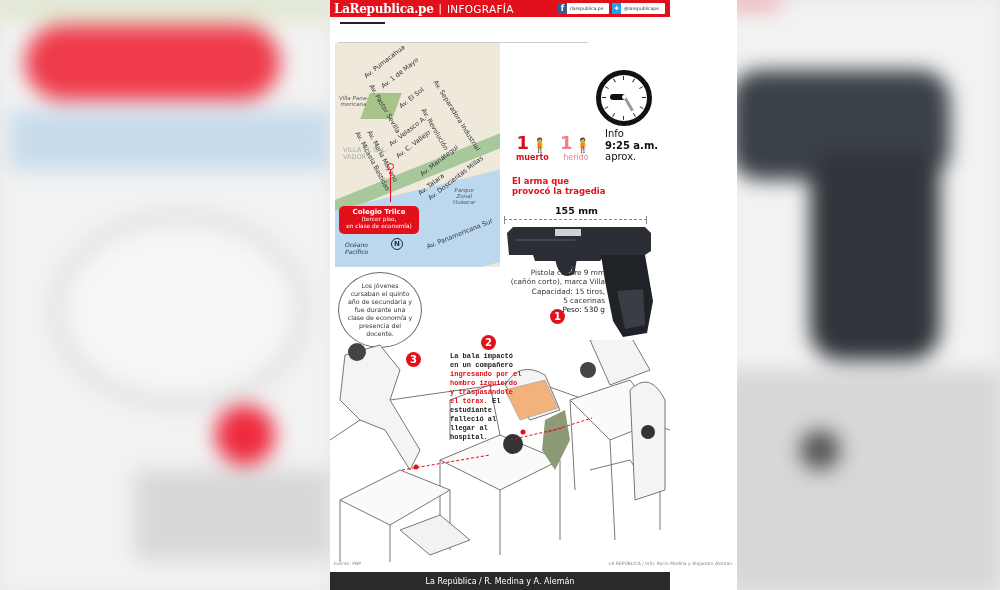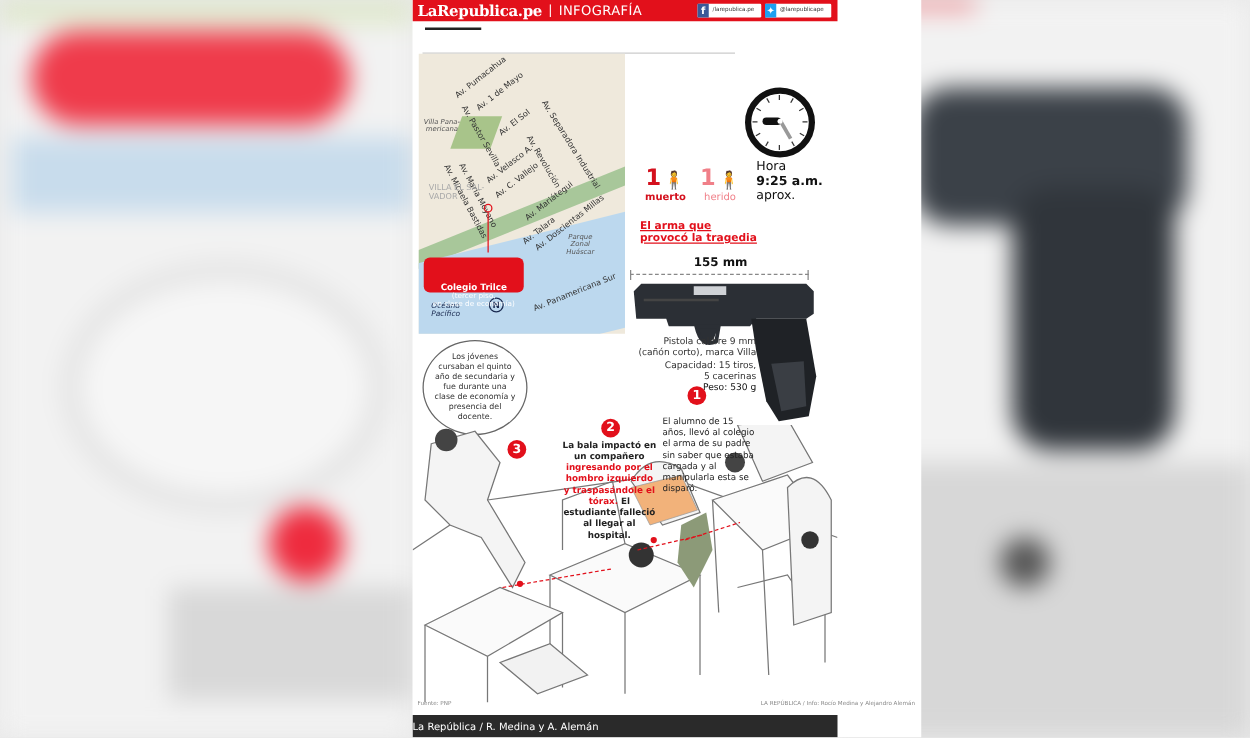--- a/index.html
+++ b/index.html
@@ -46,21 +46,21 @@
   .map .coast { position: absolute; left: -20px; top: 165px; width: 230px; height: 14px; background: #a8c79a; transform: rotate(-22deg); transform-origin: left top; }
   .map .park1 { position: absolute; left: 30px; top: 50px; width: 32px; height: 26px; background: #a8c48a; transform: skewX(-20deg); }
   .map .park2 { position: absolute; left: 120px; top: 140px; width: 40px; height: 30px; background: #a8c48a; }
   .map .street { position: absolute; font-size: 6.5px; color: #333; white-space: nowrap; transform-origin: left center; }
   .map .area { position: absolute; font-size: 5.5px; color: #555; font-style: italic; text-align: center; line-height: 1.1; }
   .map .ves-label { position: absolute; left: 8px; top: 104px; font-size: 6.5px; color: #aaa; font-weight: normal; line-height: 1.1; }
   .map .pin { position: absolute; left: 52px; top: 120px; width: 7px; height: 7px; border-radius: 50%; border: 1.5px solid #e2101b; }
   .map .pin-line { position: absolute; left: 55px; top: 127px; width: 1px; height: 32px; background: #e2101b; }
   .map .ocean { position: absolute; left: 10px; top: 198px; font-size: 6px; font-style: italic; color: #1a2a50; line-height: 1.2; }
   .map .north { position: absolute; left: 56px; top: 195px; width: 12px; height: 12px; border-radius: 50%; border: 1px solid #1a2a50; font-size: 7px; font-weight: bold; color: #1a2a50; display: flex; align-items: center; justify-content: center; }
-  .school-callout { position: absolute; left: 9px; top: 206px; width: 80px; height: 28px; background: #e2101b; border-radius: 5px; color: #fff; text-align: center; padding-top: 20px; z-index: 3; }
+  .school-callout { position: absolute; left: 9px; top: 206px; width: 80px; height: 28px; background: #e2101b; border-radius: 5px; color: #fff; text-align: center; padding-top: 2px; z-index: 3; }
   .school-callout .name { font-size: 7px; font-weight: bold; line-height: 1.15; }
   .school-callout .sub { font-size: 5.8px; line-height: 1.15; }
 
   .locator { position: absolute; left: 163px; top: 43px; width: 80px; height: 76px; background: #c8deef; overflow: hidden; }
   .locator .land { position: absolute; left: 0; top: 0; width: 70px; height: 76px; background: #ebe6d8; clip-path: polygon(20% 0, 100% 0, 100% 100%, 60% 100%, 45% 60%, 30% 40%, 10% 20%); }
   .locator .lbl { position: absolute; left: 4px; top: 34px; font-size: 6.5px; font-weight: bold; color: #111; line-height: 1.2; }
   .locator .box { position: absolute; left: 46px; top: 40px; width: 20px; height: 20px; border: 2px solid #111; }
 
   
   .clock { position: absolute; left: 266px; top: 70px; width: 56px; height: 56px; border-radius: 50%; border: 5px solid #111; background: #fff; }
@@ -97,29 +97,29 @@
 
   .bubble { position: absolute; left: 8px; top: 272px; width: 84px; height: 76px; border-radius: 50%; border: 1px solid #666; display: flex; align-items: center; justify-content: center; text-align: center; font-size: 6.3px; line-height: 1.25; color: #333; padding: 6px 8px; }
 
   .badge { position: absolute; width: 15px; height: 15px; border-radius: 50%; background: #e2101b; color: #fff; font-weight: bold; font-size: 10px; display: flex; align-items: center; justify-content: center; }
   .b1 { left: 220px; top: 309px; }
   .b2 { left: 151px; top: 335px; }
   .b3 { left: 76px; top: 352px; }
 
   .note { position: absolute; font-size: 7px; line-height: 1.28; color: #222; }
   .note1 { left: 200px; top: 333px; width: 75px; }
-  .note2 { left: 120px; top: 352px; width: 75px; text-align: center; font-weight: bold; }
+  .note2 { left: 120px; top: 352px; width: 75px; text-align: left; font-weight: bold; font-family: Liberation Mono, monospace; }
   .note2 .hl { color: #e2101b; }
   .note3 { left: 44px; top: 370px; width: 80px; text-align: right; }
 
   .scene { position: absolute; left: 0; top: 340px; width: 340px; height: 222px; }
 
   .source { position: absolute; left: 4px; top: 561px; font-size: 4.5px; color: #888; }
   .credit { position: absolute; right: 5px; top: 561px; font-size: 4.5px; color: #888; }
-  .footer { position: absolute; left: 0; top: 572px; width: 340px; height: 18px; background: #2a2a2a; color: #fff; font-size: 8px; display: flex; align-items: center; }
+  .footer { position: absolute; left: 0; top: 572px; width: 340px; height: 18px; background: #2a2a2a; color: #fff; font-size: 8px; display: flex; align-items: center; justify-content: center; }
 </style>
 </head>
 <body>
 
 <div class="stage">
 
   <div class="bg-left">
     <div class="b0"></div>
       <div class="b1"></div>
       <div class="b2"></div>
@@ -202,41 +202,41 @@
       <div class="tick" style="transform:rotate(30deg);"></div>
       <div class="tick" style="transform:rotate(60deg);"></div>
       <div class="tick" style="transform:rotate(90deg);"></div>
       <div class="tick" style="transform:rotate(120deg);"></div>
       <div class="tick" style="transform:rotate(150deg);"></div>
       <div class="hour"></div>
       <div class="minute"></div>
       <div class="center"></div>
     </div>
     <div class="time-block">
-      <div>Hora</div>
+      <div>Info</div>
       <div class="t">9:25 a.m.</div>
       <div>aprox.</div>
     </div>
 
     <div class="cas dead">
       <div class="row">
         <span class="num">1</span>
         <span class="person">🧍</span>
       </div>
       <span class="lbl">muerto</span>
     </div>
     <div class="cas hurt">
       <div class="row">
         <span class="num">1</span>
         <span class="person">🧍</span>
       </div>
       <span class="lbl">herido</span>
     </div>
 
-    <div class="weapon-head" style="white-space:pre;text-decoration:underline;">El arma que
+    <div class="weapon-head" style="white-space:pre;">El arma que
 provocó la tragedia</div>
     <div class="measure-label">155 mm</div>
     <div class="measure-line"></div>
 
     <svg class="gun" viewBox="0 0 150 120">
       <path d="M2 12 L8 6 L140 6 L146 12 L146 30 L140 34 L100 34 L95 40 L70 40 L66 50 L60 55 L55 50 L52 40 L30 40 L28 34 L4 34 Z" fill="#2b2f35"></path>
       <rect x="50" y="8" width="26" height="7" fill="#cfd2d6"></rect>
       <path d="M96 34 L140 34 L148 80 L142 112 L118 116 L108 100 L100 60 Z" fill="#1f2226"></path>
       <path d="M112 70 L138 68 L140 104 L120 108 Z" fill="#3a3e44"></path>
       <path d="M52 40 Q56 58 68 52 L70 40 Z" fill="none" stroke="#2b2f35" stroke-width="3"></path>
@@ -279,21 +279,20 @@
       <path d="M175 50 L215 40 L228 68 L190 80 Z" fill="#f2b27a" stroke="#999" stroke-width="0.6"></path>
       <path d="M215 80 L235 70 L240 100 L225 130 L212 110 Z" fill="#8c9a78"></path>
       <line x1="218" y1="92" x2="262" y2="78" stroke="#e2101b" stroke-width="1" stroke-dasharray="3,2"></line>
       <line x1="180" y1="100" x2="232" y2="88" stroke="#e2101b" stroke-width="1" stroke-dasharray="3,2"></line>
       <line x1="72" y1="130" x2="160" y2="115" stroke="#e2101b" stroke-width="1" stroke-dasharray="3,2"></line>
       <circle cx="193" cy="92" r="2.5" fill="#e2101b"></circle>
       <circle cx="86" cy="127" r="2.5" fill="#e2101b"></circle>
     </svg>
 
     <div class="badge b1">1</div>
-    <div class="note note1">El alumno de 15 años, llevó al colegio el arma de su padre sin saber que estaba cargada y al manipularla esta se disparó.</div>
 
     <div class="badge b2">2</div>
     <div class="note note2">
       <span>La bala impactó en un compañero </span><span class="hl">ingresando por el hombro izquierdo y traspasándole el tórax.</span><span> El estudiante falleció al llegar al hospital.</span>
     </div>
 
     <div class="badge b3">3</div>
 
     <div class="source">Fuente: PNP</div>
     <div class="credit">LA REPÚBLICA / Info: Rocío Medina y Alejandro Alemán</div>

